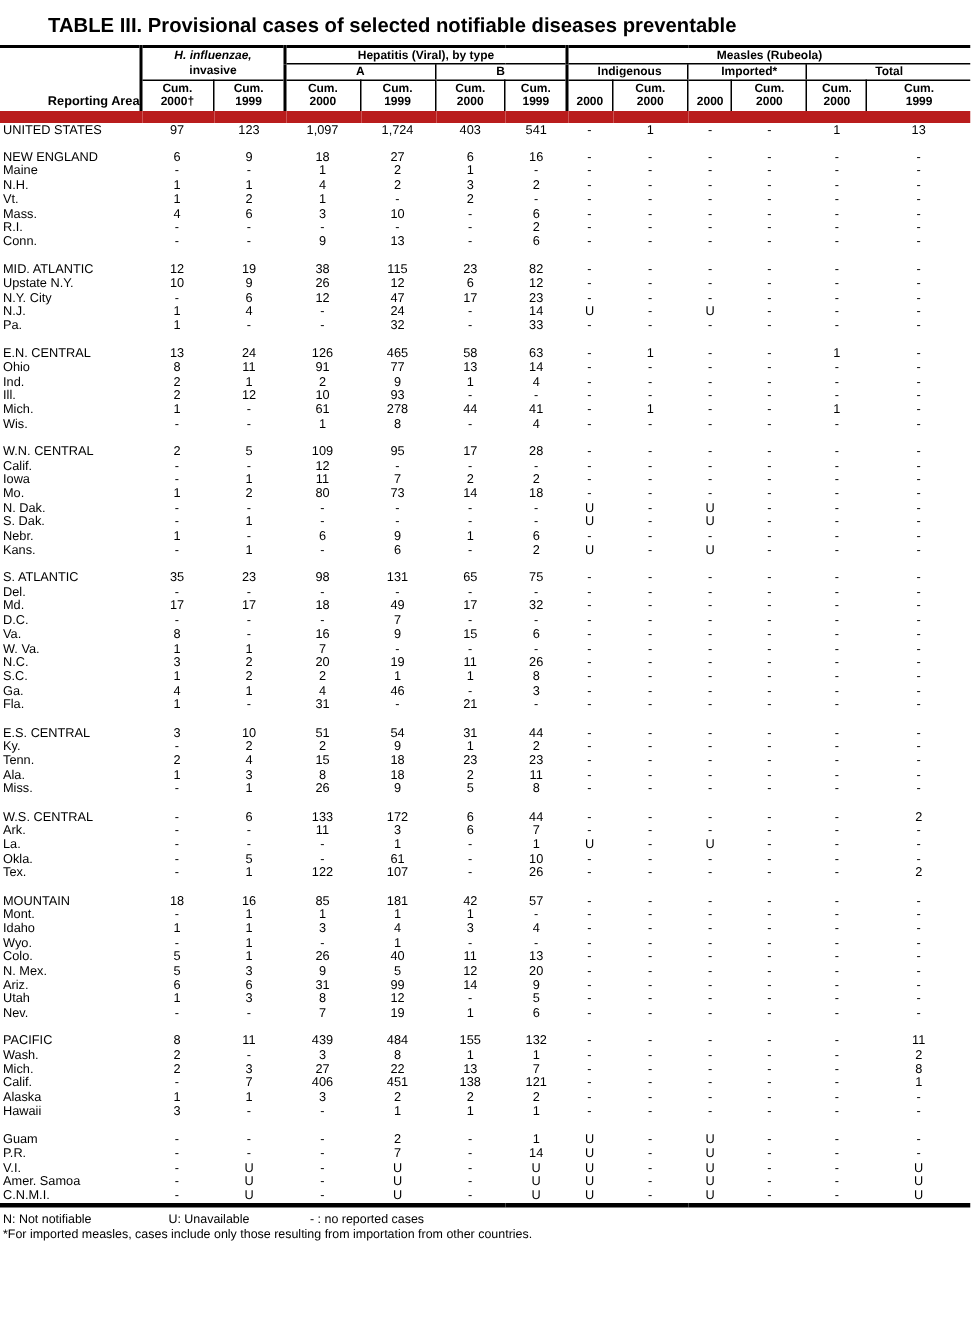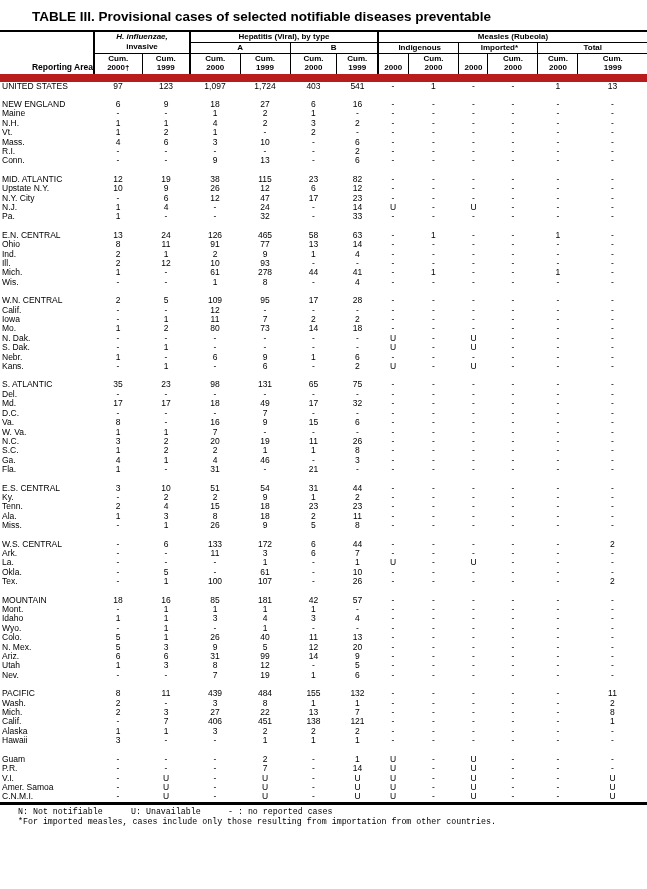--- a/index.html
+++ b/index.html
@@ -40,21 +40,21 @@
 
   
   tbody td {
     font-size: 8.5px; line-height: 9.4px; height: 9.4px;
     padding: 0 1px; text-align: center; white-space: nowrap; overflow: hidden;
   }
   tbody td.area { text-align: left; padding-left: 2px; }
   tbody tr.gap td { height: 9px; }
 
   
-  .footnotes { font-size: 8.3px; line-height: 10.5px; margin-top: 2px; padding-left: 18px; font-family: Liberation Mono, monospace; }
+  .footnotes { font-size: 8.3px; line-height: 10.5px; margin-top: 2px; padding-left: 2px; }
   .legend span { display: inline-block; }
   .legend .l1 { width: 108px; }
   .legend .l2 { width: 92px; }
 </style>
 </head>
 <body>
 
 <div class="page">
 
   <div class="title">
@@ -828,21 +828,21 @@
           <td>-</td>
           <td>-</td>
           <td>-</td>
           <td>-</td>
           <td>-</td>
         </tr>
         <tr>
           <td class="area">Tex.</td>
           <td>-</td>
           <td>1</td>
-          <td>100</td>
+          <td>122</td>
           <td>107</td>
           <td>-</td>
           <td>26</td>
           <td>-</td>
           <td>-</td>
           <td>-</td>
           <td>-</td>
           <td>-</td>
           <td>2</td>
         </tr>

